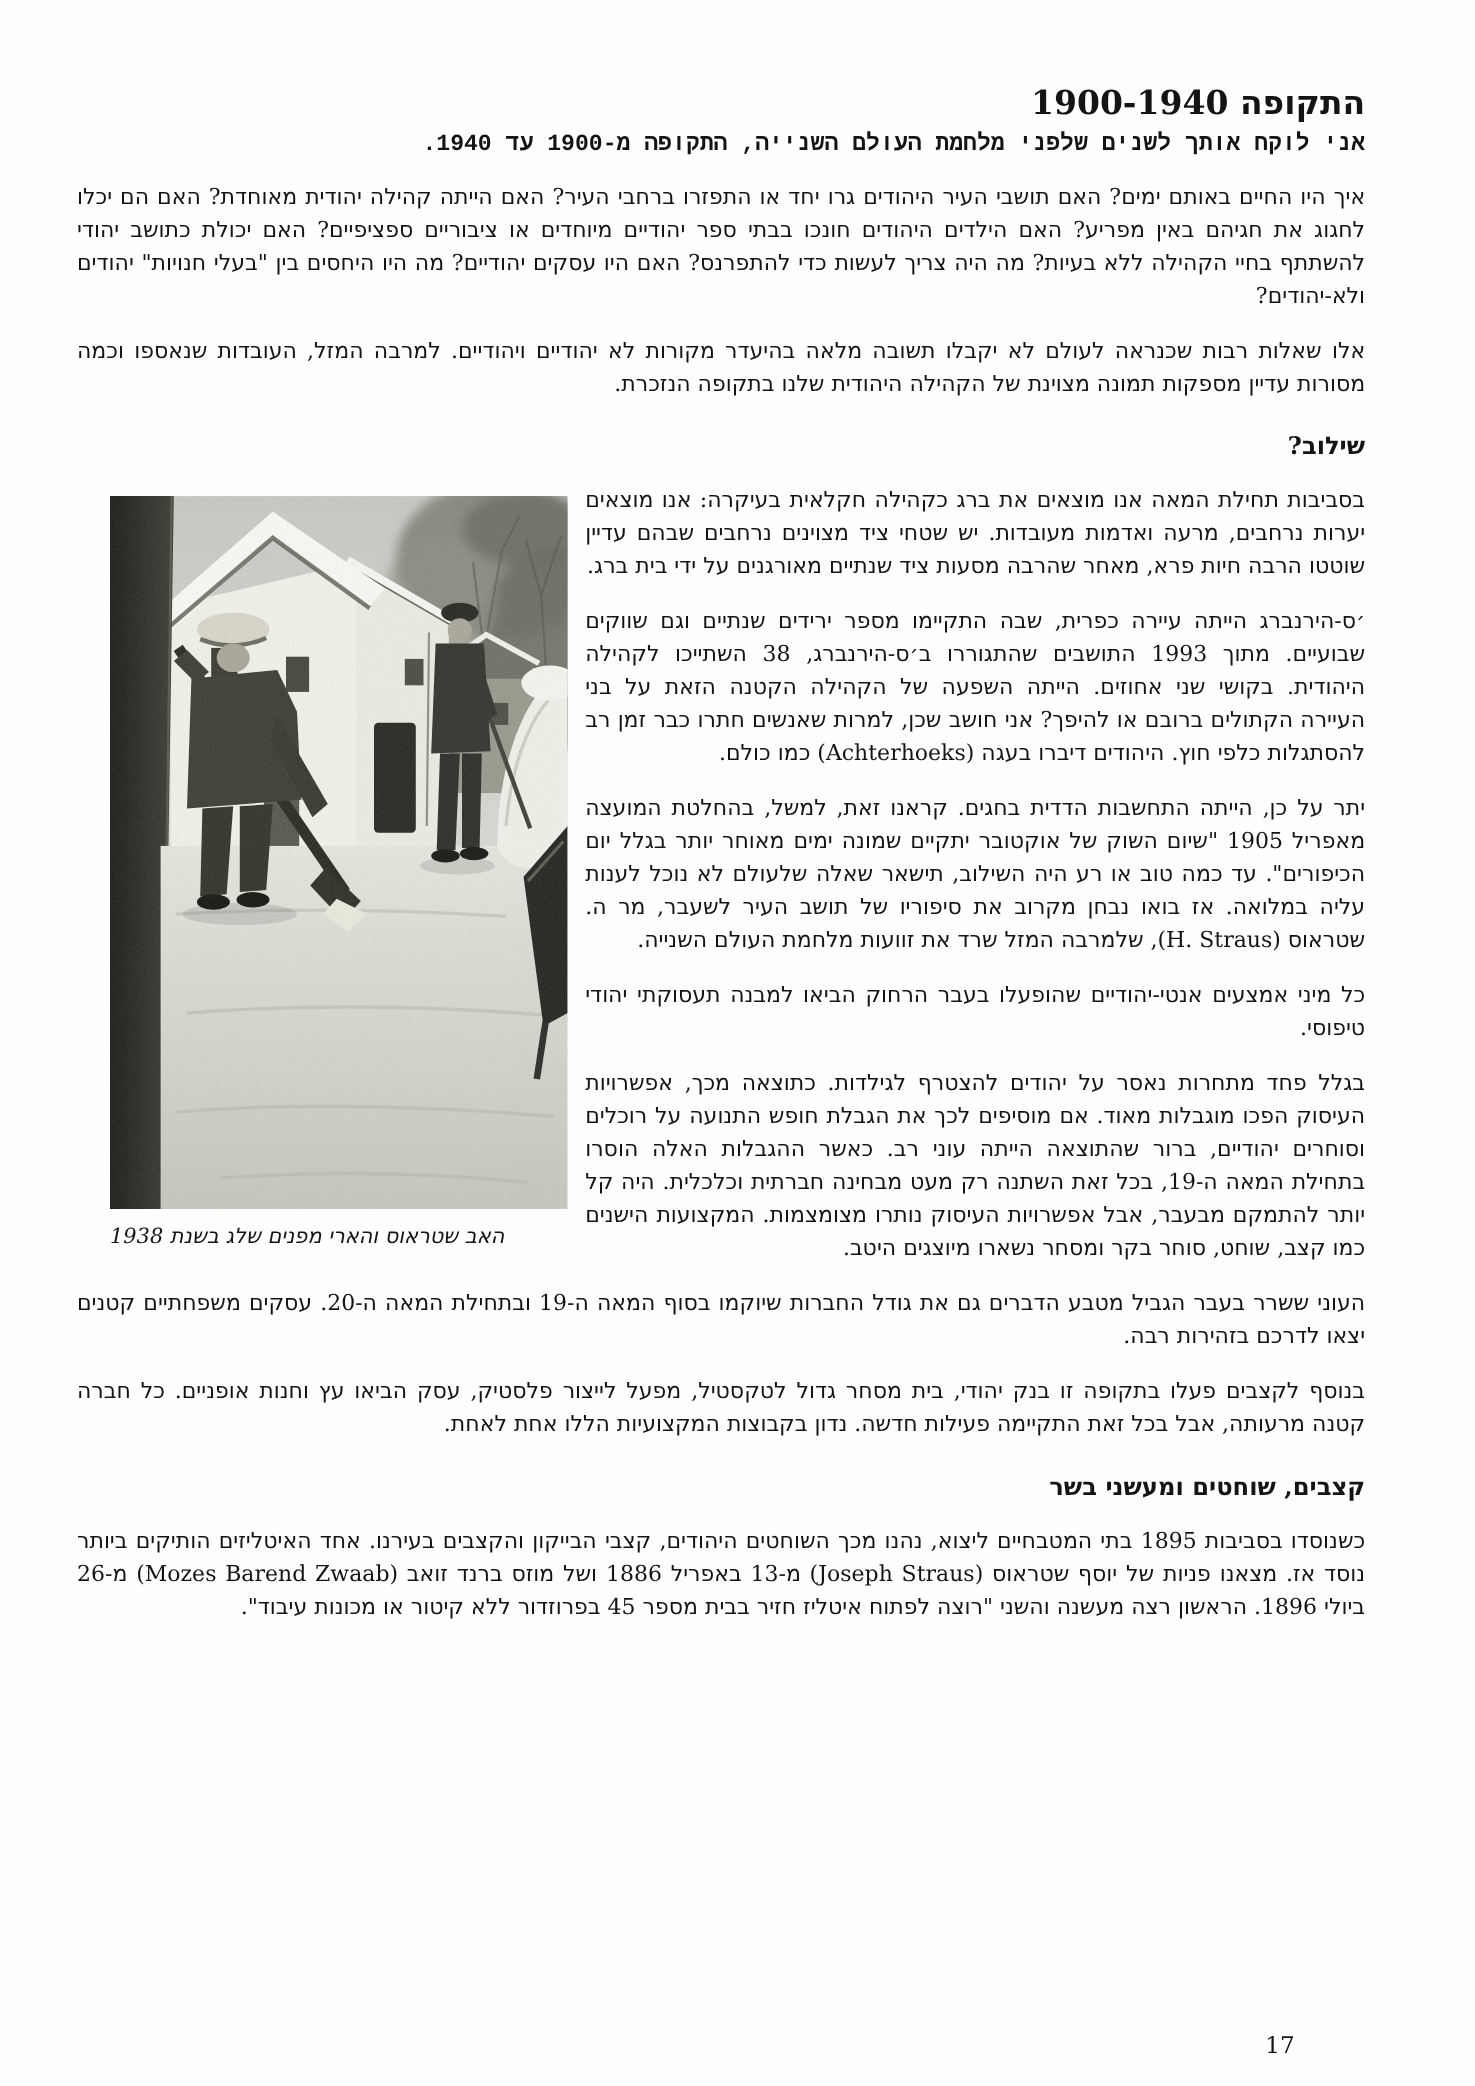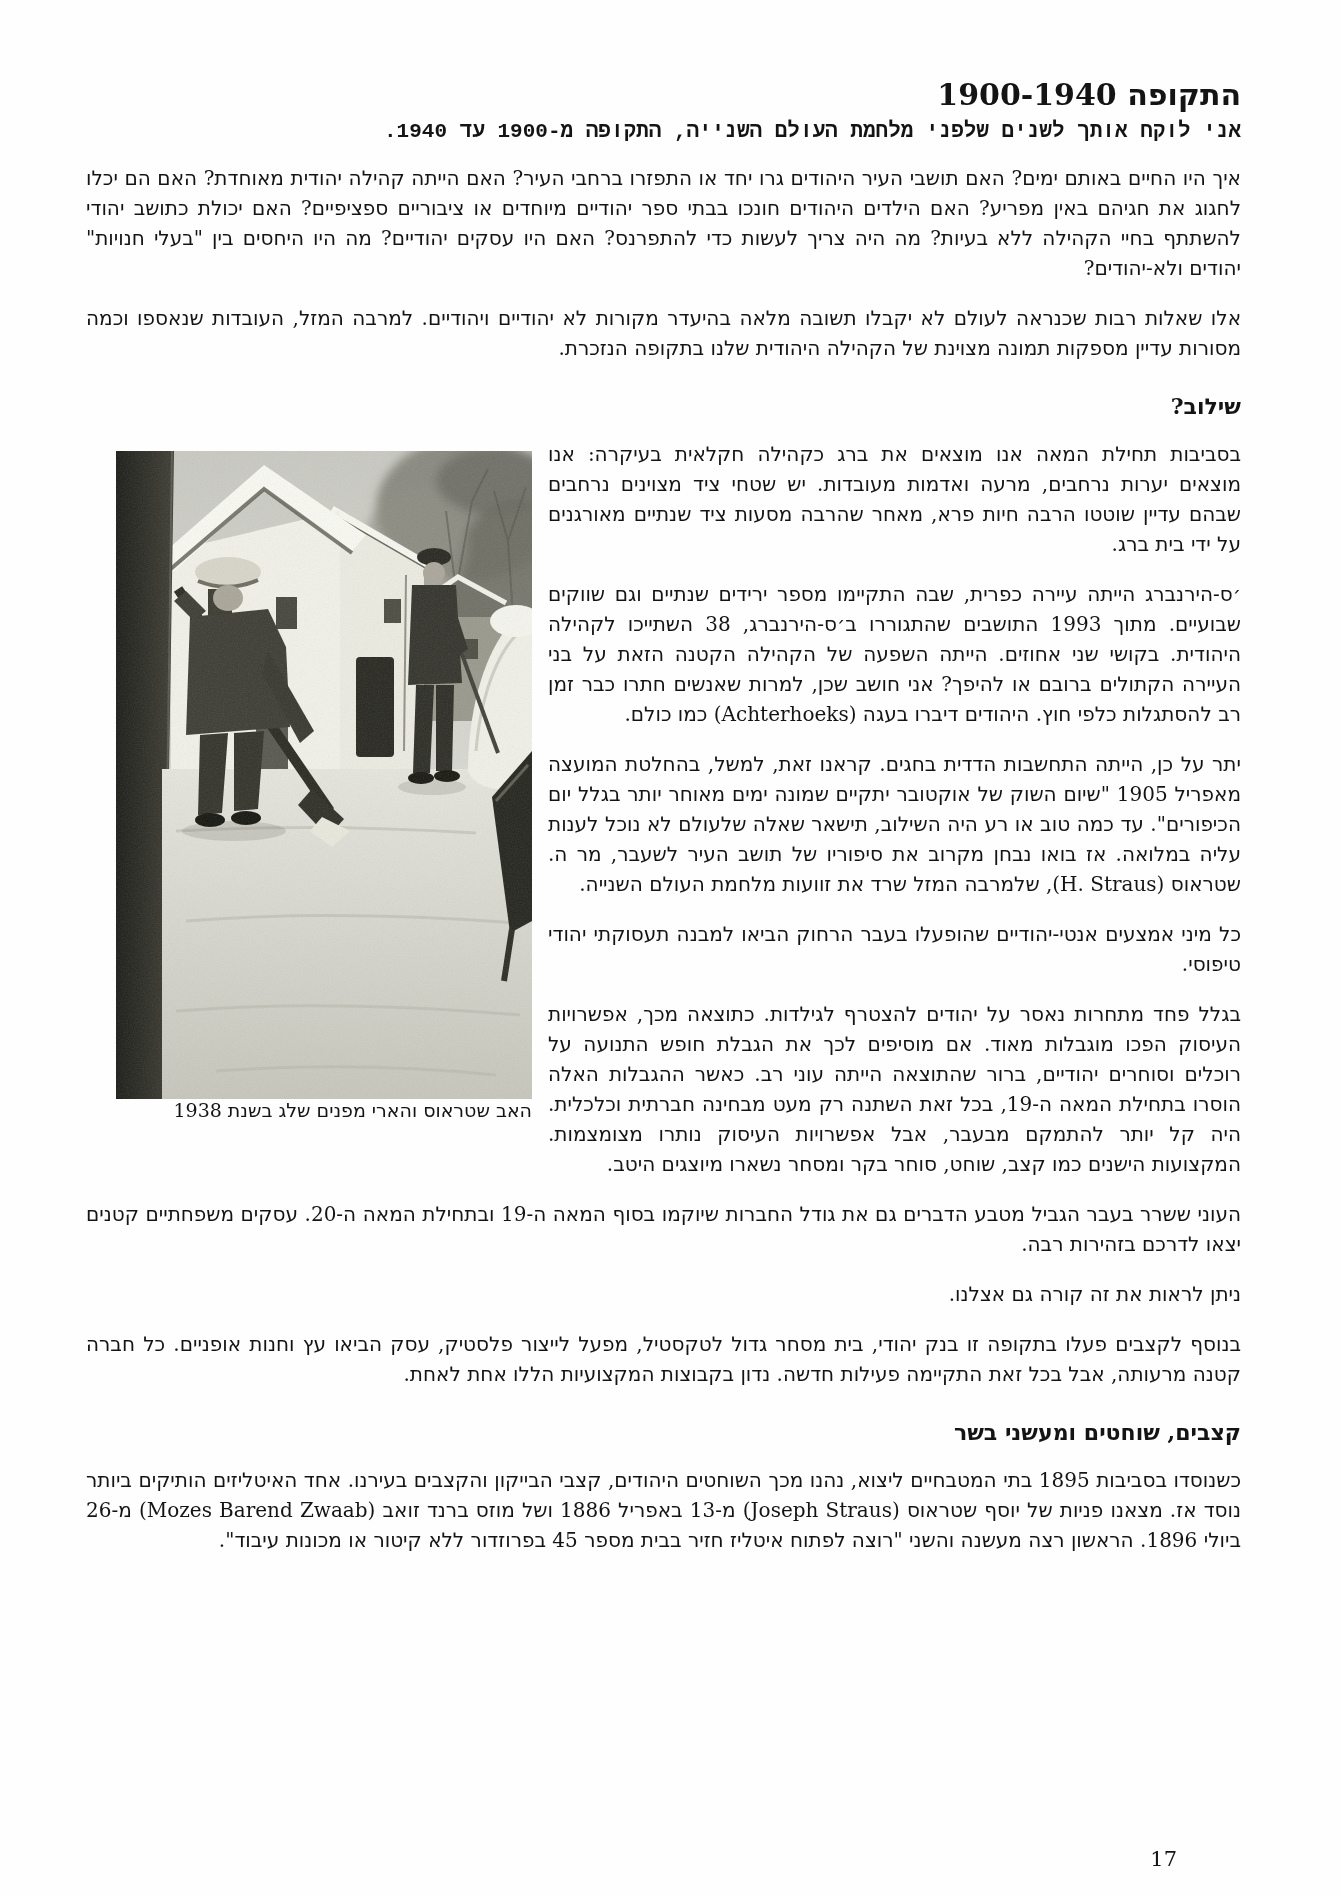--- a/index.html
+++ b/index.html
@@ -6,21 +6,21 @@
   .page {
     position: relative;
     width: 1341px;
     height: 1896px;
     background: #fefefe;
     overflow: hidden;
     direction: rtl;
     color: #141414;
     font-family: "DejaVu Serif", "DejaVu Sans", serif;
   }
-  .content { padding: 78px 100px 0 70px; }
+  .content { padding: 78px 100px 0 54px; }
   h1.title {
     margin: 0;
     font-size: 30px;
     line-height: 1.15;
     font-weight: bold;
     text-align: right;
   }
   .subtitle {
     font-size: 21px;
     font-weight: bold;
@@ -48,21 +48,23 @@
     margin: 12px 16px 4px 46px;
     padding: 0;
   }
   figure.photo-figure svg {
     display: block;
     width: 416px;
     height: 648px;
   }
   figcaption.photo-caption {
     font-size: 19px;
-    text-align: right;
+    text-align: left;
+    margin-top: 14px;
+    font-style: italic;
   }
   .pagenum {
     position: absolute;
     top: 1828px;
     right: 164px;
     font-size: 21px;
     direction: ltr;
     margin-top: 19px;
   }
 </style>
@@ -205,21 +207,20 @@
       </figure>
 
       <p class="body-par">בסביבות תחילת המאה אנו מוצאים את ברג כקהילה חקלאית בעיקרה: אנו מוצאים יערות נרחבים, מרעה ואדמות מעובדות. יש שטחי ציד מצוינים נרחבים שבהם עדיין שוטטו הרבה חיות פרא, מאחר שהרבה מסעות ציד שנתיים מאורגנים על ידי בית ברג.</p>
       <p class="body-par">׳ס-הירנברג הייתה עיירה כפרית, שבה התקיימו מספר ירידים שנתיים וגם שווקים שבועיים. מתוך 1993 התושבים שהתגוררו ב׳ס-הירנברג, 38 השתייכו לקהילה היהודית. בקושי שני אחוזים. הייתה השפעה של הקהילה הקטנה הזאת על בני העיירה הקתולים ברובם או להיפך? אני חושב שכן, למרות שאנשים חתרו כבר זמן רב להסתגלות כלפי חוץ. היהודים דיברו בעגה (Achterhoeks) כמו כולם.</p>
       <p class="body-par">יתר על כן, הייתה התחשבות הדדית בחגים. קראנו זאת, למשל, בהחלטת המועצה מאפריל 1905 "שיום השוק של אוקטובר יתקיים שמונה ימים מאוחר יותר בגלל יום הכיפורים". עד כמה טוב או רע היה השילוב, תישאר שאלה שלעולם לא נוכל לענות עליה במלואה. אז בואו נבחן מקרוב את סיפוריו של תושב העיר לשעבר, מר ה. שטראוס (H. Straus), שלמרבה המזל שרד את זוועות מלחמת העולם השנייה.</p>
     </div>
 
     <p class="body-par">כל מיני אמצעים אנטי-יהודיים שהופעלו בעבר הרחוק הביאו למבנה תעסוקתי יהודי טיפוסי.</p>
     <p class="body-par">בגלל פחד מתחרות נאסר על יהודים להצטרף לגילדות. כתוצאה מכך, אפשרויות העיסוק הפכו מוגבלות מאוד. אם מוסיפים לכך את הגבלת חופש התנועה על רוכלים וסוחרים יהודיים, ברור שהתוצאה הייתה עוני רב. כאשר ההגבלות האלה הוסרו בתחילת המאה ה-19, בכל זאת השתנה רק מעט מבחינה חברתית וכלכלית. היה קל יותר להתמקם מבעבר, אבל אפשרויות העיסוק נותרו מצומצמות. המקצועות הישנים כמו קצב, שוחט, סוחר בקר ומסחר נשארו מיוצגים היטב.</p>
     <p class="body-par">העוני ששרר בעבר הגביל מטבע הדברים גם את גודל החברות שיוקמו בסוף המאה ה-19 ובתחילת המאה ה-20. עסקים משפחתיים קטנים יצאו לדרכם בזהירות רבה.</p>
-    <p class="body-par">ניתן לראות את זה קורה גם אצלנו.</p>
     <p class="body-par">בנוסף לקצבים פעלו בתקופה זו בנק יהודי, בית מסחר גדול לטקסטיל, מפעל לייצור פלסטיק, עסק הביאו עץ וחנות אופניים. כל חברה קטנה מרעותה, אבל בכל זאת התקיימה פעילות חדשה. נדון בקבוצות המקצועיות הללו אחת לאחת.</p>
 
     <h3 class="section-heading">קצבים, שוחטים ומעשני בשר</h3>
     <p class="body-par">כשנוסדו בסביבות 1895 בתי המטבחיים ליצוא, נהנו מכך השוחטים היהודים, קצבי הבייקון והקצבים בעירנו. אחד האיטליזים הותיקים ביותר נוסד אז. מצאנו פניות של יוסף שטראוס (Joseph Straus) מ-13 באפריל 1886 ושל מוזס ברנד זואב (Mozes Barend Zwaab) מ-26 ביולי 1896. הראשון רצה מעשנה והשני "רוצה לפתוח איטליז חזיר בבית מספר 45 בפרוזדור ללא קיטור או מכונות עיבוד".</p>
 
   </div>
 
   <div class="pagenum">17</div>
 </div>
 

